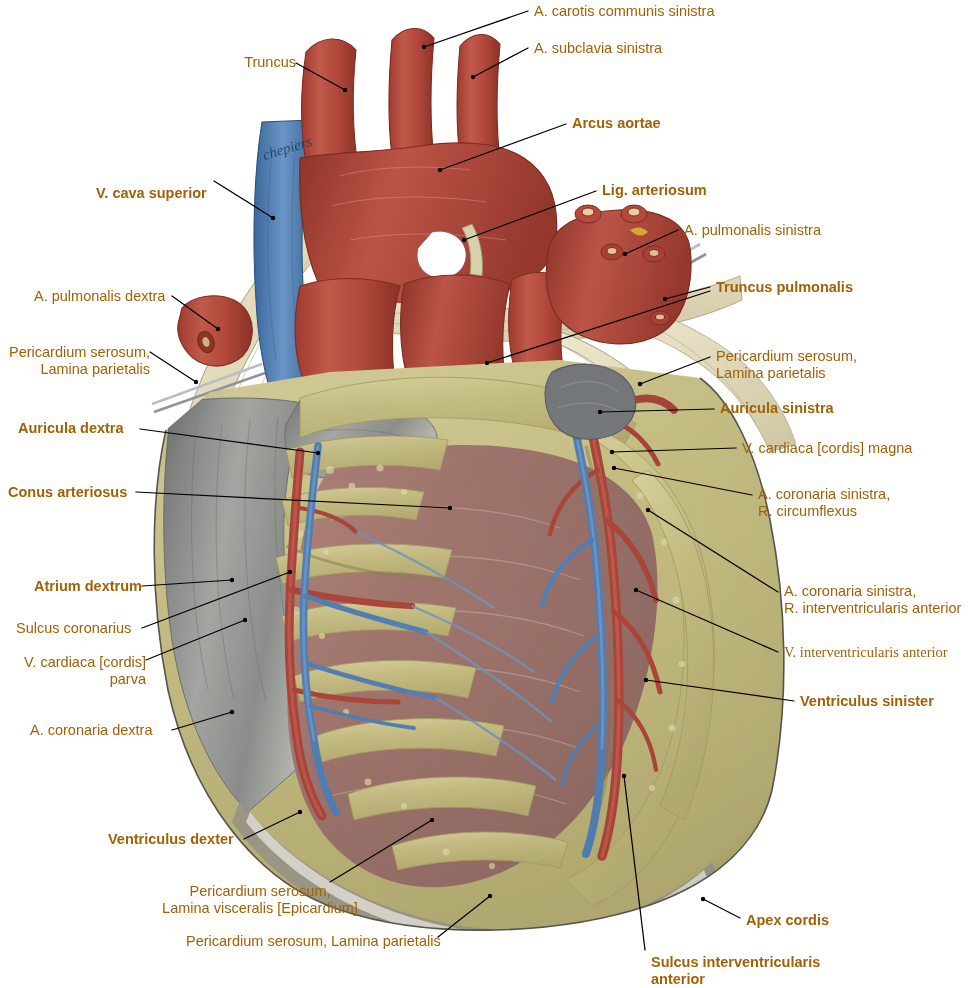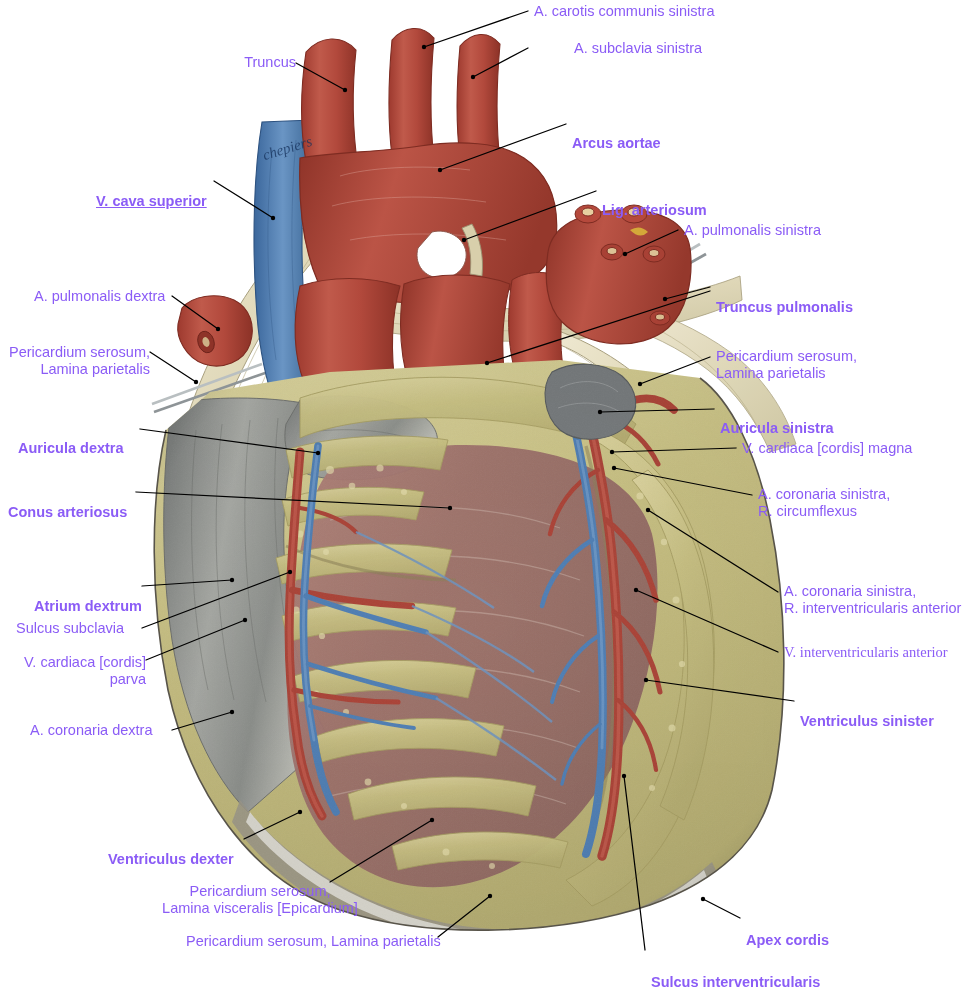--- a/index.html
+++ b/index.html
@@ -1,21 +1,21 @@
 <!DOCTYPE html>
 <html><head>
 <meta charset="utf-8">
 <title>Cor — Facies sternocostalis</title>
 <style>
   html,body{margin:0;padding:0;background:#ffffff;}
   body{width:968px;height:988px;font-family:"Liberation Sans",sans-serif;-webkit-font-smoothing:antialiased;}
   #stage{position:relative;width:968px;height:988px;overflow:hidden;background:#fff;}
   svg.layer{position:absolute;left:0;top:0;width:968px;height:988px;}
-  .lbl{position:absolute;font-family:"Liberation Sans",sans-serif;font-size:14.5px;color:#8b5cf6;line-height:17px;white-space:pre;}
-  .lbl.bold{font-weight:bold;margin-top:20px;}
+  .lbl{position:absolute;font-family:"Liberation Sans",sans-serif;font-size:14.5px;color:#a16207;line-height:17px;white-space:pre;}
+  .lbl.bold{font-weight:bold;}
   .lbl.r{text-align:right;}
   .lbl.c{text-align:center;}
   .sig{position:absolute;font-family:"Liberation Serif",serif;font-style:italic;font-size:15px;color:#16325c;opacity:.75;transform:rotate(-17deg);}
 </style>
 </head>
 <body>
 
 <div id="stage">
 
   <svg class="layer" viewBox="0 0 968 988" xmlns="http://www.w3.org/2000/svg">
@@ -400,38 +400,38 @@
         <circle cx="703" cy="899" r="2.2"></circle>
         <circle cx="490" cy="896" r="2.2"></circle>
         <circle cx="624" cy="776" r="2.2"></circle>
       </g>
   </svg>
 
   <div class="sig" style="left:262px;top:140px;">chepiers</div>
 
   <div id="label-layer">
       <div class="lbl" style="top: 3px; left: 534px;"><div>A. carotis communis sinistra</div></div>
-      <div class="lbl" style="top: 40px; left: 534px; margin-left: 40px;"><div>A. subclavia sinistra</div></div>
+      <div class="lbl" style="top: 40px; left: 534px;"><div>A. subclavia sinistra</div></div>
       <div class="lbl r" style="right: auto; left: 0px; width: 296px; top: 54px;"><div>Truncus</div></div>
       <div class="lbl bold" style="top: 115px; left: 572px;"><div>Arcus aortae</div></div>
-      <div class="lbl bold" style="top: 173px; left: 96px; text-decoration: underline;"><div>V. cava superior</div></div>
+      <div class="lbl bold" style="top: 185px; left: 96px;"><div>V. cava superior</div></div>
       <div class="lbl bold" style="top: 182px; left: 602px;"><div>Lig. arteriosum</div></div>
       <div class="lbl" style="top: 222px; left: 684px;"><div>A. pulmonalis sinistra</div></div>
       <div class="lbl bold" style="top: 279px; left: 716px;"><div>Truncus pulmonalis</div></div>
       <div class="lbl" style="top: 288px; left: 34px;"><div>A. pulmonalis dextra</div></div>
       <div class="lbl r" style="right: auto; left: 0px; width: 150px; top: 344px;"><div>Pericardium serosum,</div><div>Lamina parietalis</div></div>
       <div class="lbl" style="top: 348px; left: 716px;"><div>Pericardium serosum,</div><div>Lamina parietalis</div></div>
       <div class="lbl bold" style="top: 400px; left: 720px;"><div>Auricula sinistra</div></div>
       <div class="lbl bold" style="top: 420px; left: 18px;"><div>Auricula dextra</div></div>
       <div class="lbl" style="top: 440px; left: 742px;"><div>V. cardiaca [cordis] magna</div></div>
       <div class="lbl bold" style="top: 484px; left: 8px;"><div>Conus arteriosus</div></div>
       <div class="lbl" style="top: 486px; left: 758px;"><div>A. coronaria sinistra,</div><div>R. circumflexus</div></div>
       <div class="lbl bold" style="top: 578px; left: 34px;"><div>Atrium dextrum</div></div>
       <div class="lbl" style="top: 583px; left: 784px;"><div>A. coronaria sinistra,</div><div>R. interventricularis anterior</div></div>
-      <div class="lbl" style="top: 620px; left: 16px;"><div>Sulcus subclavia</div></div>
+      <div class="lbl" style="top: 620px; left: 16px;"><div>Sulcus coronarius</div></div>
       <div class="lbl r" style="right: auto; left: 0px; width: 146px; top: 654px;"><div>V. cardiaca [cordis]</div><div>parva</div></div>
       <div class="lbl" style="top: 644px; left: 784px; font-family: Liberation Serif, serif;"><div>V. interventricularis anterior</div></div>
       <div class="lbl bold" style="top: 693px; left: 800px;"><div>Ventriculus sinister</div></div>
       <div class="lbl" style="top: 722px; left: 30px;"><div>A. coronaria dextra</div></div>
       <div class="lbl bold" style="top: 831px; left: 108px;"><div>Ventriculus dexter</div></div>
       <div class="lbl c" style="top: 883px; left: 100px; width: 320px;"><div>Pericardium serosum,</div><div>Lamina visceralis [Epicardium]</div></div>
       <div class="lbl bold" style="top: 912px; left: 746px;"><div>Apex cordis</div></div>
       <div class="lbl" style="top: 933px; left: 186px;"><div>Pericardium serosum, Lamina parietalis</div></div>
       <div class="lbl bold" style="top: 954px; left: 651px;"><div>Sulcus interventricularis</div><div>anterior</div></div>
     </div>

